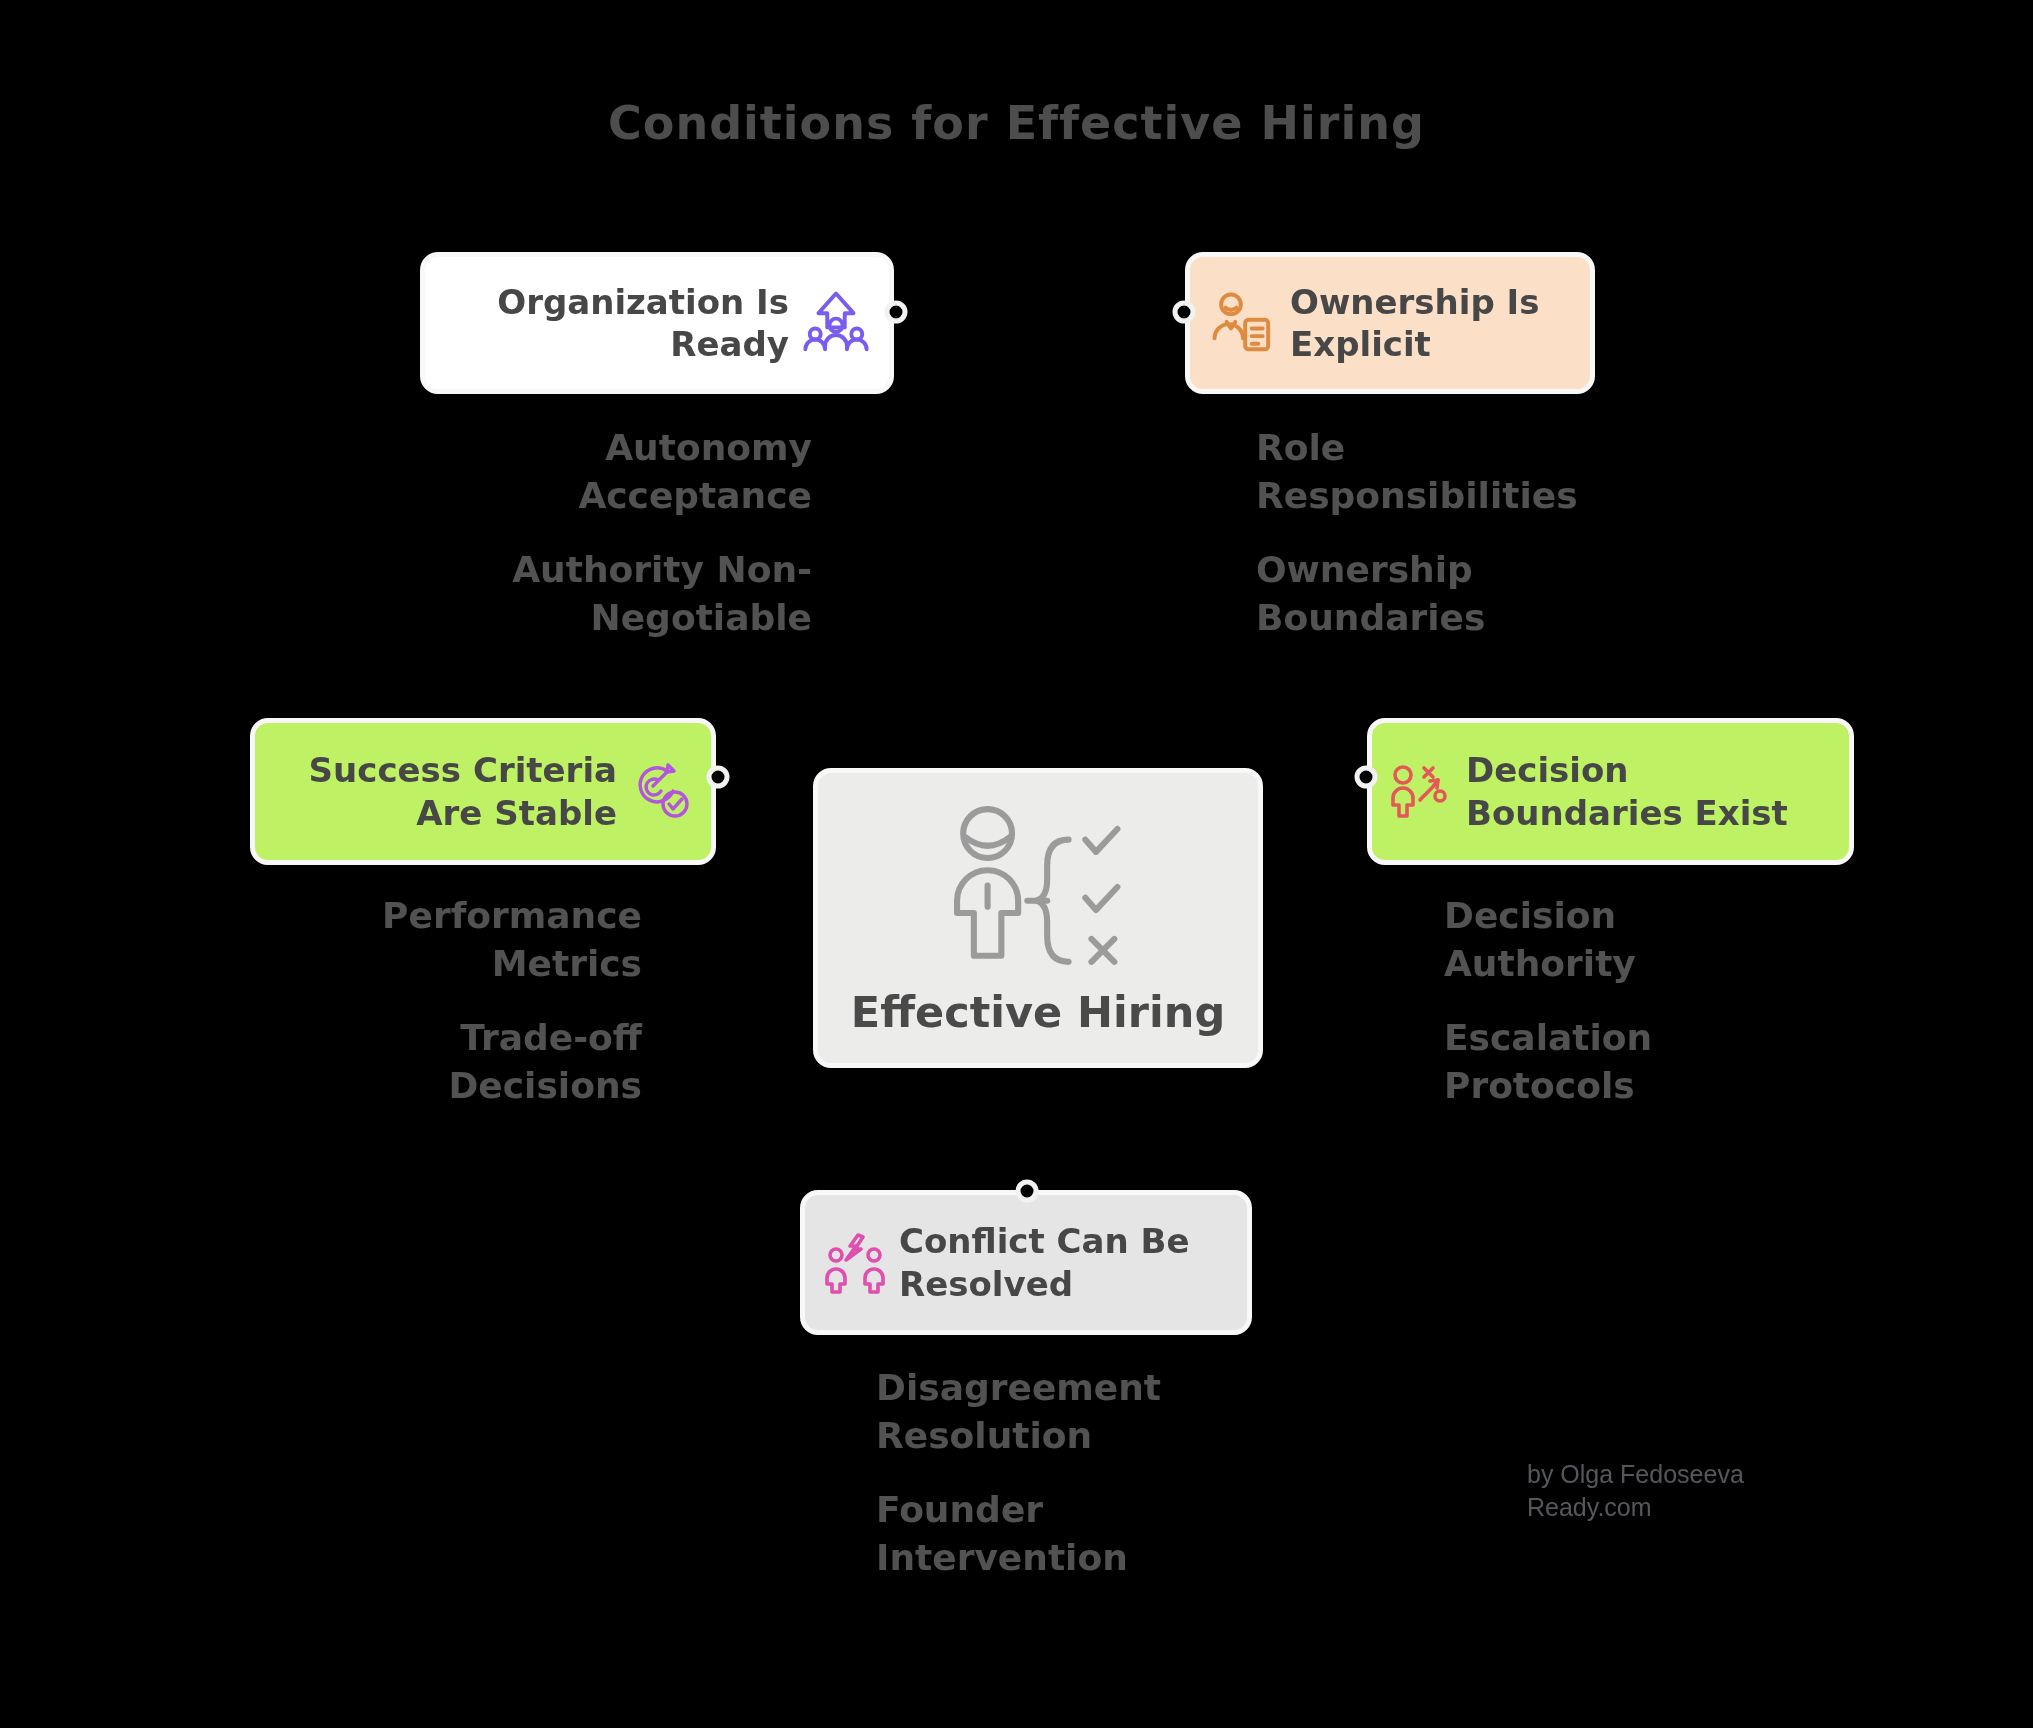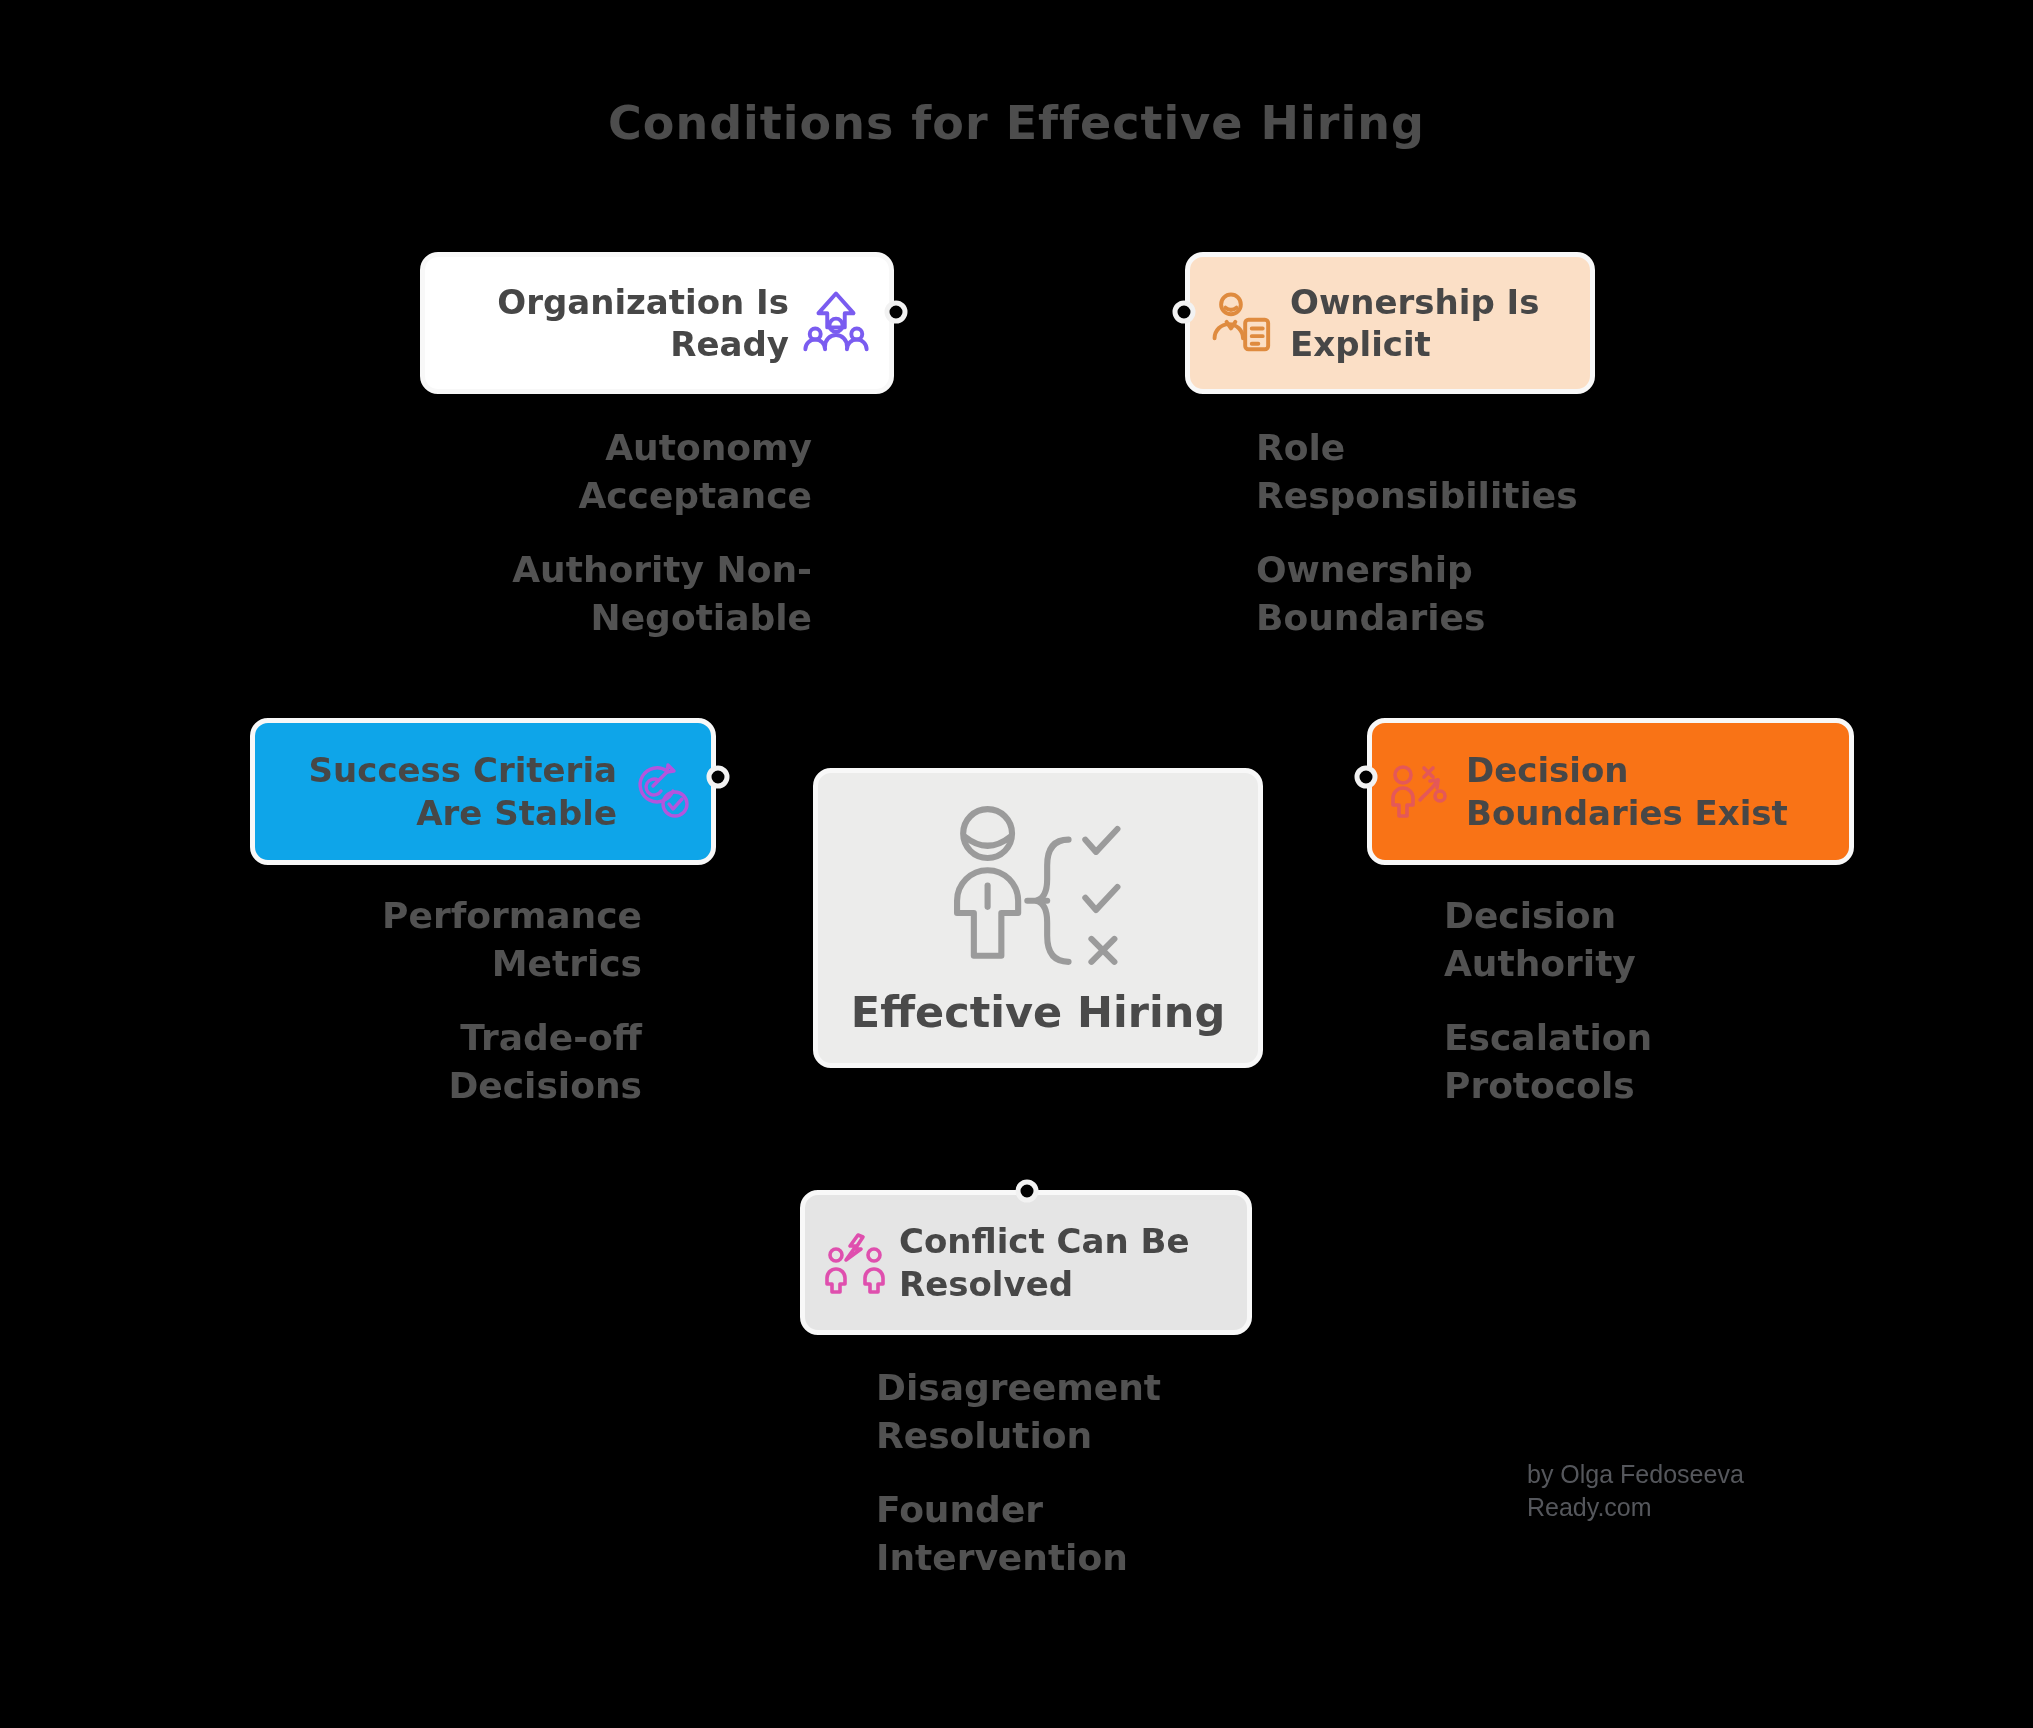--- a/index.html
+++ b/index.html
@@ -92,35 +92,35 @@
         <path d="M16 18 q5 4 10 0"></path>
         <path d="M6 46 a13 13 0 0 1 26 0"></path>
         <path d="M17 31 l4 6 l4 -6"></path>
         <rect x="34" y="29" width="21" height="27" rx="3"></rect>
         <path d="M40 37 h10 M40 44 h10 M40 51 h6"></path>
       </svg>
     </span>
     <span class="label">Ownership Is Explicit</span>
   </div>
 
-  <div class="box align-right" id="node-success" style="background: #0ea5e9;">
+  <div class="box align-right" id="node-success" style="background: #bef264;">
     <span class="label">Success Criteria Are Stable</span>
     <span class="icon" style="color: rgb(180, 85, 221);">
       <svg width="64" height="64" viewBox="0 0 64 64" fill="none" stroke="currentColor" stroke-width="3.4" stroke-linecap="round" stroke-linejoin="round">
         <path d="M38 11 a17 17 0 1 0 6 20"></path>
         <path d="M29 20 a8 8 0 1 0 3 11"></path>
         <path d="M24 26 L38 12"></path>
         <path d="M38 12 l1 -7 l6 6 l-7 1 z"></path>
         <circle cx="46" cy="44" r="12"></circle>
         <path d="M40 44 l4 5 l9 -10"></path>
       </svg>
     </span>
   </div>
 
-  <div class="box" id="node-decision" style="background: #f97316;">
+  <div class="box" id="node-decision" style="background: #bef264;">
     <span class="icon" style="color: rgb(228, 88, 88);">
       <svg width="64" height="64" viewBox="0 0 64 64" fill="none" stroke="currentColor" stroke-width="3.6" stroke-linecap="round" stroke-linejoin="round">
         <circle cx="13" cy="15" r="8"></circle>
         <path d="M3 45 v-7 a10 10 0 0 1 20 0 v7 h-6 v11 h-8 v-11 z"></path>
         <path d="M34 8 l9 9 M43 8 l-9 9"></path>
         <path d="M30 40 C 37 32 40 32 48 20"></path>
         <path d="M48 20 l-8 1 M48 20 l-1 8"></path>
         <circle cx="50" cy="36" r="5"></circle>
       </svg>
     </span>

